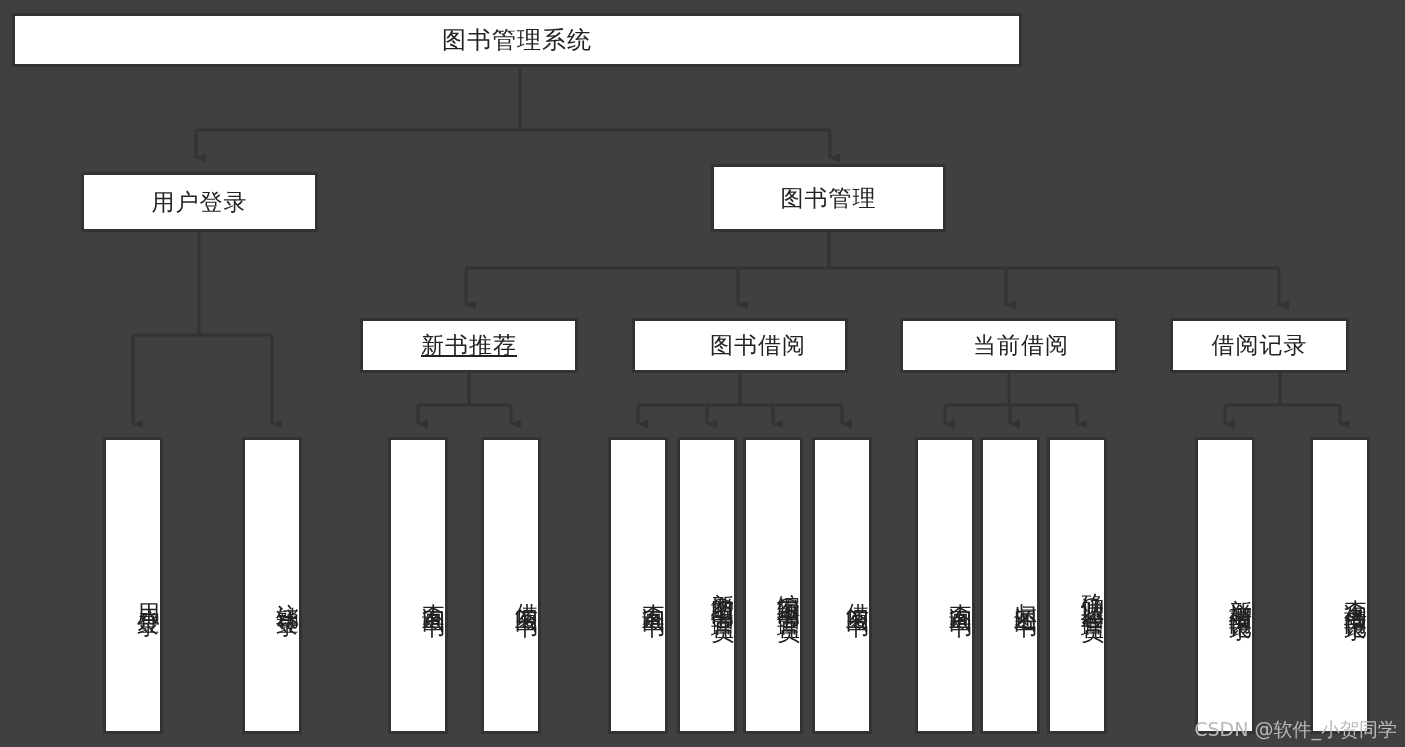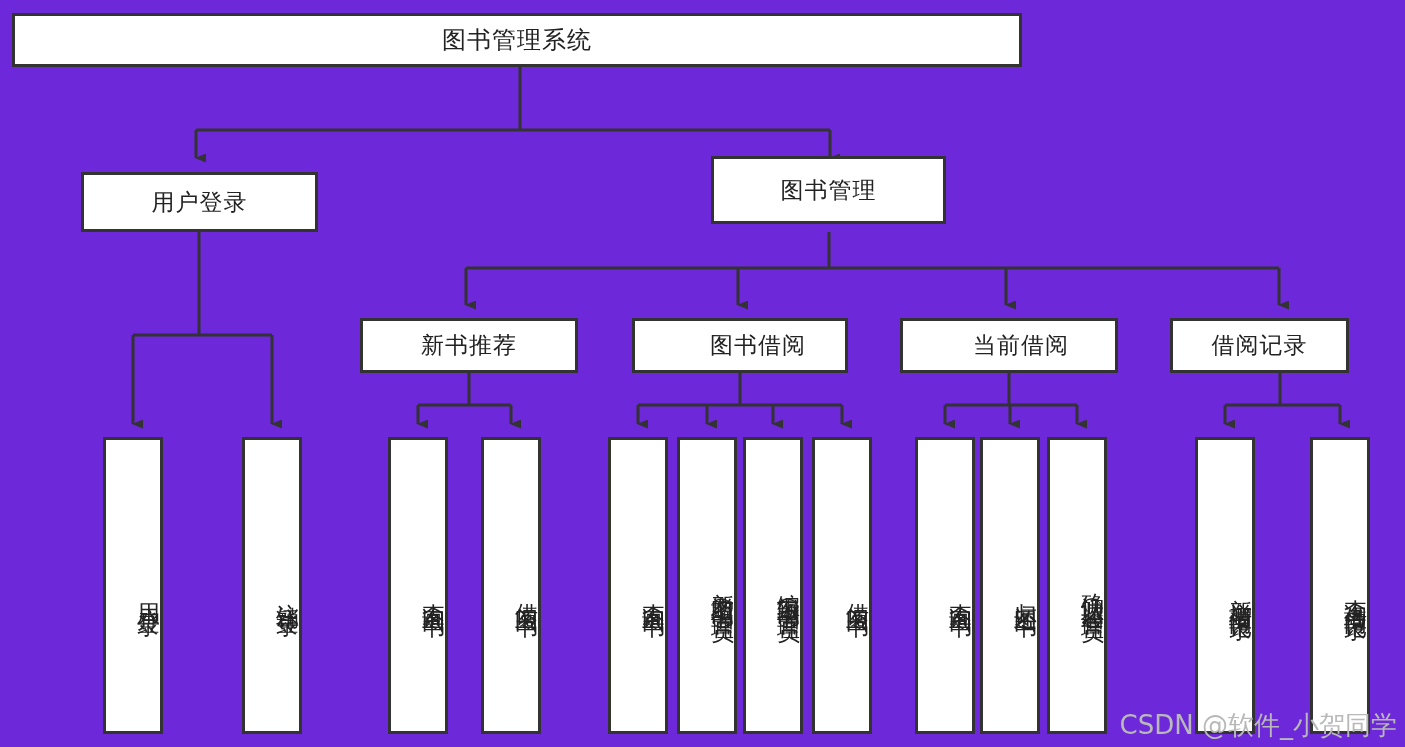--- a/index.html
+++ b/index.html
@@ -7,21 +7,21 @@
     padding: 0;
     background: #ffffff;
   }
   body {
     font-family: "DejaVu Sans", "Liberation Sans", sans-serif;
   }
   #diagram-root {
     position: relative;
     width: 1405px;
     height: 747px;
-    background: #6d28d9;
+    background: #404040;
     overflow: hidden;
   }
   .node {
     position: absolute;
     box-sizing: border-box;
     border: 3px solid #333333;
     background: #ffffff;
     display: flex;
     align-items: center;
     justify-content: center;
@@ -49,21 +49,21 @@
     left: 0;
     top: 0;
     width: 1405px;
     height: 747px;
     pointer-events: none;
   }
   .watermark {
     position: absolute;
     right: 8px;
     bottom: 4px;
-    font-size: 26px;
+    font-size: 19px;
     color: #b9b9b9;
     white-space: nowrap;
     font-family: "DejaVu Sans", "Liberation Sans", sans-serif;
     margin-left: 36px;
   }
 </style>
 </head>
 <body>
 
 <div id="diagram-root">
@@ -114,23 +114,23 @@
       <path d="M 1280,373 L 1280,405"></path>
       <path d="M 1225,405 L 1340,405"></path>
       <path d="M 1225,405 L 1225,424" marker-end="url(#arrowhead)"></path>
       <path d="M 1340,405 L 1340,424" marker-end="url(#arrowhead)"></path>
     </g>
   </svg>
 
   <div class="node horiz root" style="left:12px; top:13px; width:1010px; height:54px;">图书管理系统</div>
 
   <div class="node horiz" style="left:81px; top:172px; width:237px; height:60px;">用户登录</div>
-  <div class="node horiz" style="left:711px; top:156px; width:235px; height:68px;">图书管理</div>
+  <div class="node horiz" style="left:711px; top:164px; width:235px; height:68px;">图书管理</div>
 
-  <div class="node horiz" style="left:360px; top:318px; width:218px; height:55px;">新书推荐</div>
+  <div class="node horiz" style="left:360px; top:318px; width:218px; height:55px;text-decoration:underline;">新书推荐</div>
   <div class="node horiz" style="left:632px; top:318px; width:216px; height:55px;padding-left:36px;">图书借阅</div>
   <div class="node horiz" style="left:900px; top:318px; width:218px; height:55px;padding-left:24px;">当前借阅</div>
   <div class="node horiz" style="left:1170px; top:318px; width:179px; height:55px;">借阅记录</div>
 
   <div class="node vert" style="left:103px; top:437px; width:60px; height:297px;">用户登录</div>
   <div class="node vert" style="left:242px; top:437px; width:60px; height:297px;">注销登录</div>
   <div class="node vert" style="left:388px; top:437px; width:60px; height:297px;">查询图书</div>
   <div class="node vert" style="left:481px; top:437px; width:60px; height:297px;">借阅图书</div>
   <div class="node vert" style="left:608px; top:437px; width:60px; height:297px;">查询图书</div>
   <div class="node vert" style="left:677px; top:437px; width:60px; height:297px;">新增图书（管理员）</div>

